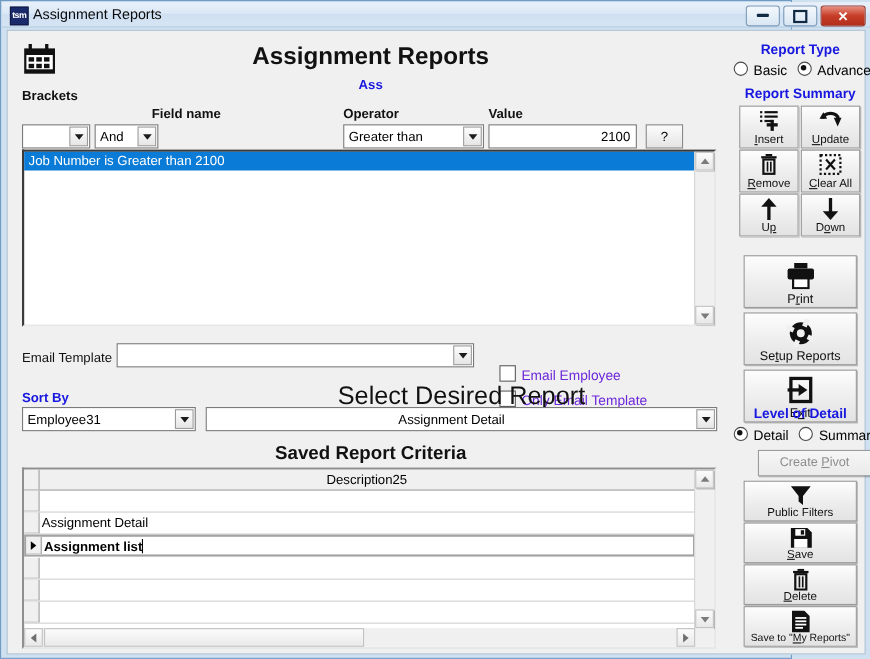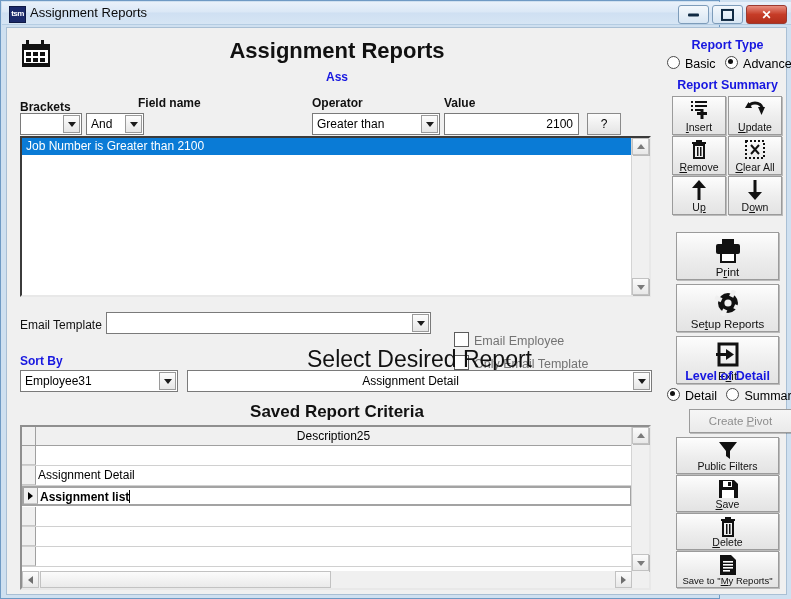--- a/index.html
+++ b/index.html
@@ -82,21 +82,21 @@
   .vsb .btn{position:absolute;left:0;right:0;height:17px;
     background:linear-gradient(to bottom,#fbfbfb,#e8e8e8);border:1px solid #c2c2c2;
     box-sizing:border-box;}
   .vsb .btn.up{top:0;} .vsb .btn.dn{bottom:0;}
   .vsb .btn:after{content:"";position:absolute;left:50%;top:50%;margin-left:-4px;}
   .vsb .btn.up:after{margin-top:-3px;border-left:4px solid transparent;
     border-right:4px solid transparent;border-bottom:5px solid #7b7b7b;}
   .vsb .btn.dn:after{margin-top:-2px;border-left:4px solid transparent;
     border-right:4px solid transparent;border-top:5px solid #7b7b7b;}
 
-  .cbx{position:absolute;font-size:12.5px;color:#737373;}
+  .cbx{position:absolute;font-size:12.5px;color:#6d28d9;}
   .cbx i{display:inline-block;width:13px;height:13px;background:#fff;
     border:1px solid #5c5c5c;vertical-align:-2px;margin-right:5px;}
 
   
   .grid{position:absolute;box-sizing:border-box;background:#fff;
     border:2px solid;border-color:#8f8f8f #e8e8e8 #e8e8e8 #8f8f8f;}
   .grid .hdr{position:absolute;left:0;top:0;right:17px;height:19px;
     background:#f0f0f0;border-bottom:1px solid #a0a0a0;box-sizing:border-box;}
   .grid .hdr .ind{position:absolute;left:0;top:0;bottom:0;width:13px;
     border-right:1px solid #a0a0a0;}
@@ -189,21 +189,21 @@
         <rect x="13" y="14" width="5" height="4" fill="#111"></rect>
         <rect x="20" y="14" width="5" height="4" fill="#111"></rect>
         <rect x="6" y="20" width="5" height="4" fill="#111"></rect>
         <rect x="13" y="20" width="5" height="4" fill="#111"></rect>
         <rect x="20" y="20" width="5" height="4" fill="#111"></rect>
       </svg>
     </div>
     <div class="page-title">Assignment Reports</div>
     <div class="page-sub">Ass</div>
 
-    <div class="lbl" style="left:13px;top:72px;">Brackets</div>
+    <div class="lbl" style="left:13px;top:52px;">Brackets</div>
     <div class="lbl" style="left:131px;top:68px;">Field name</div>
     <div class="lbl" style="left:305px;top:68px;">Operator</div>
     <div class="lbl" style="left:437px;top:68px;">Value</div>
 
     <div class="combo" style="left:13px;top:85px;width:62px;">
       <div class="txt"></div>
       <div class="arrow"></div>
     </div>
     <div class="combo" style="left:79px;top:85px;width:58px;">
       <div class="txt">And</div>

